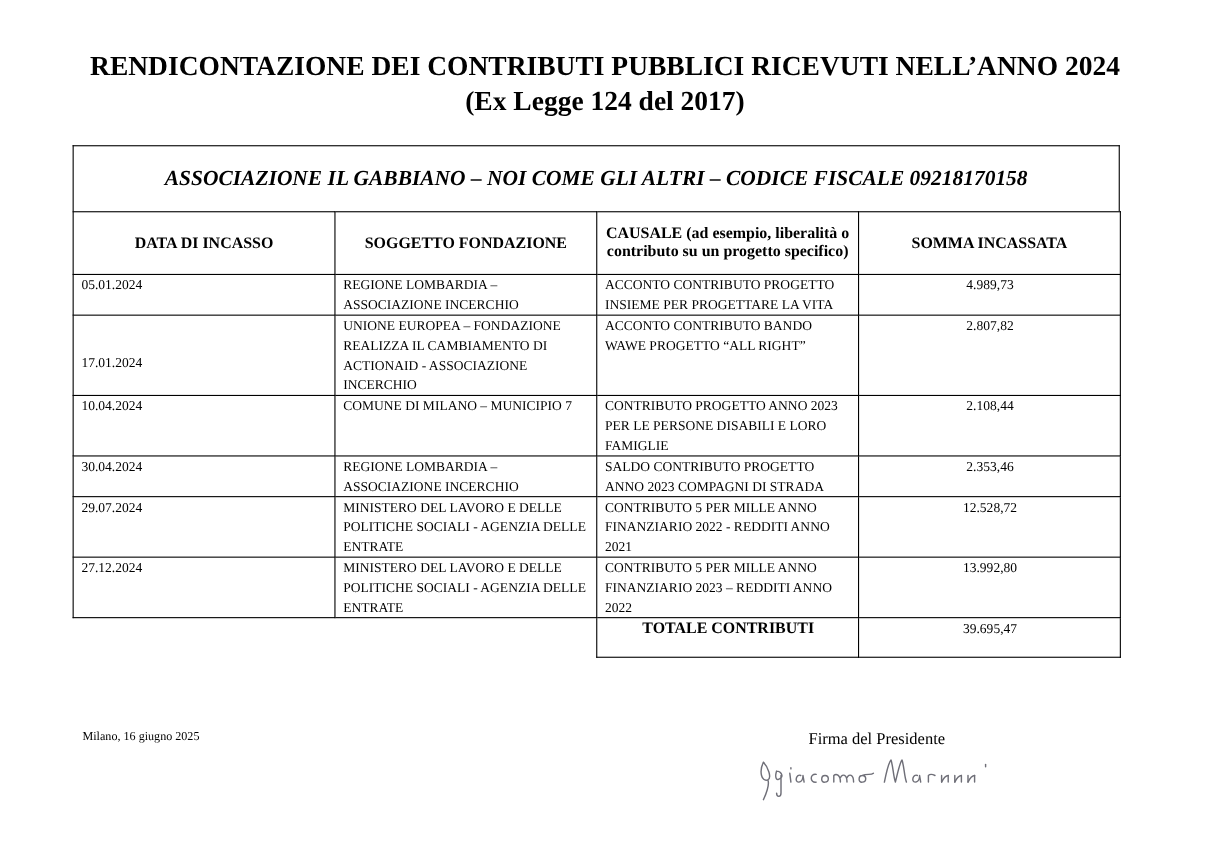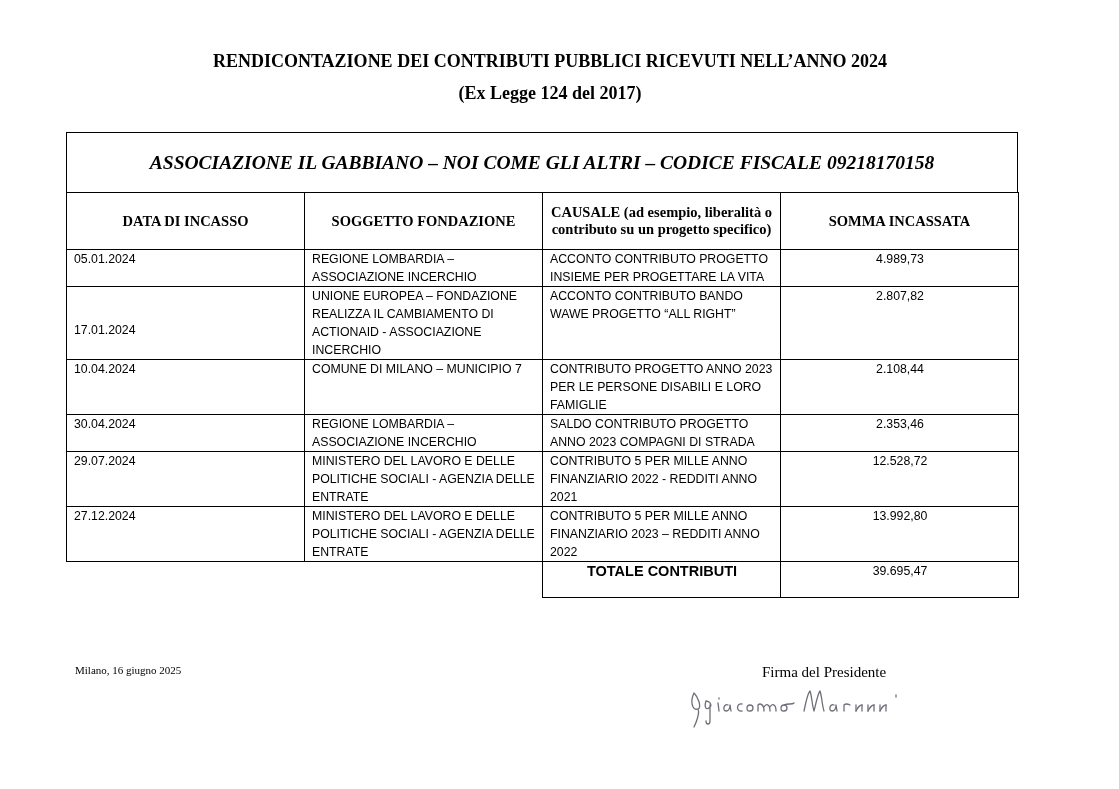--- a/index.html
+++ b/index.html
@@ -1,57 +1,57 @@
 <!DOCTYPE html>
 <html><head>
   <meta charset="utf-8">
   <style>
     html, body { margin: 0; padding: 0; background: #ffffff; }
     body { width: 1119px; height: 789px; position: relative; overflow: hidden; color: #000; }
     .title {
       position: absolute; left: 0; width: 1100px; text-align: center;
-      font-family: "Liberation Serif", serif; font-weight: bold; font-size: 18px; line-height: 30px;
+      font-family: "Liberation Serif", serif; font-weight: bold; font-size: 25px; line-height: 30px;
     }
     .title1 { top: 46px; }
     .title2 { top: 78px; }
     .sheet {
       position: absolute; left: 66px; top: 132px; width: 952px;
     }
     .org-box {
       border: 1.5px solid #000; height: 60px; box-sizing: border-box;
       display: flex; align-items: center; justify-content: center;
       font-family: "Liberation Serif", serif; font-style: italic; font-weight: bold; font-size: 19.5px;
       border-bottom: none;
     }
     table.grid {
       border-collapse: collapse; width: 952px; table-layout: fixed;
     }
     table.grid td, table.grid th {
       border: 1px solid #000; vertical-align: top; padding: 0 6px 0 7px;
-      font-family: Liberation Sans, sans-serif; font-size: 12.3px; line-height: 18px;
+      font-family: Liberation Serif, serif; font-size: 12.3px; line-height: 18px;
       font-weight: normal;
     }
     table.grid th {
       font-family: "Liberation Serif", serif; font-weight: bold; font-size: 14.5px; line-height: 17px;
       vertical-align: middle; text-align: center; height: 56px; padding: 0 4px;
     }
     td.amount { text-align: center; padding-right: 22px; padding-top: 0; }
     td.date-bottom { vertical-align: bottom; }
     td.date-mid { vertical-align: middle; }
     td.noborder { border: none !important; }
     .total-label {
       font-family: Liberation Sans, sans-serif; font-weight: bold !important; font-size: 14.5px !important;
       text-align: center; vertical-align: top;
     }
     .footer-left {
       position: absolute; left: 75px; top: 664px;
       font-family: "Liberation Serif", serif; font-size: 11px;
     }
     .footer-right {
-      position: absolute; left: 762px; top: 664px;
+      position: absolute; left: 735px; top: 664px;
       font-family: "Liberation Serif", serif; font-size: 15px;
     }
     .signature {
       position: absolute; left: 684px; top: 683px; width: 280px; height: 46px;
     }
   </style>
 </head>
 <body>
 
 <div class="title title1">RENDICONTAZIONE DEI CONTRIBUTI PUBBLICI RICEVUTI NELL’ANNO 2024</div>

